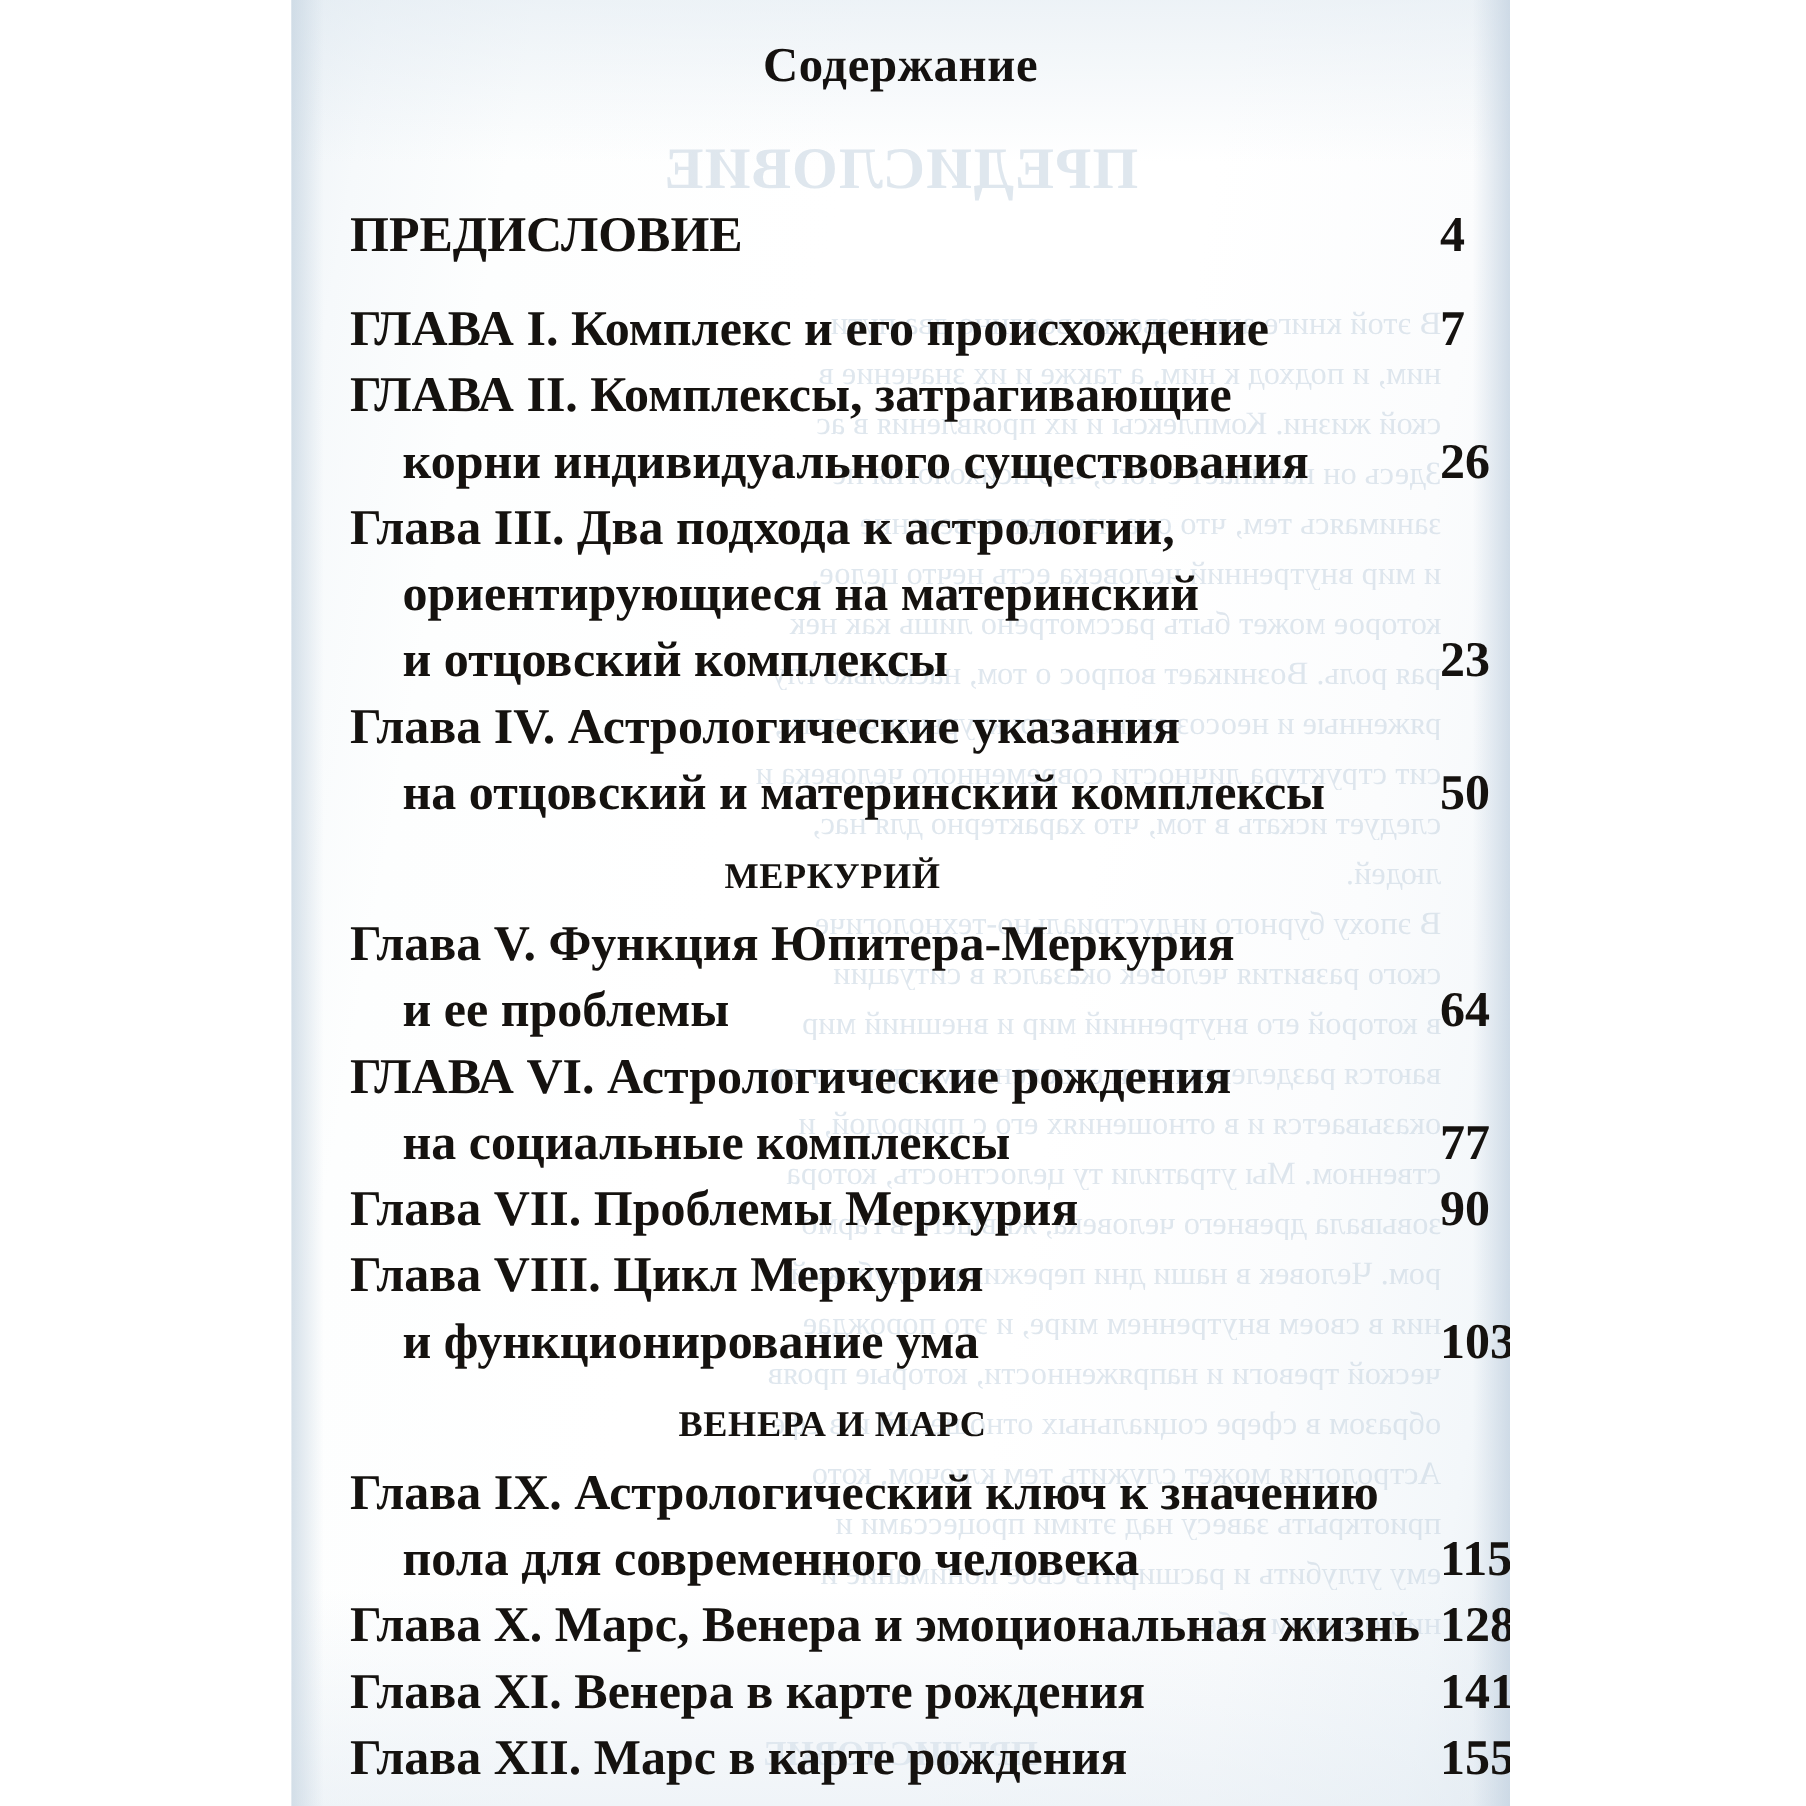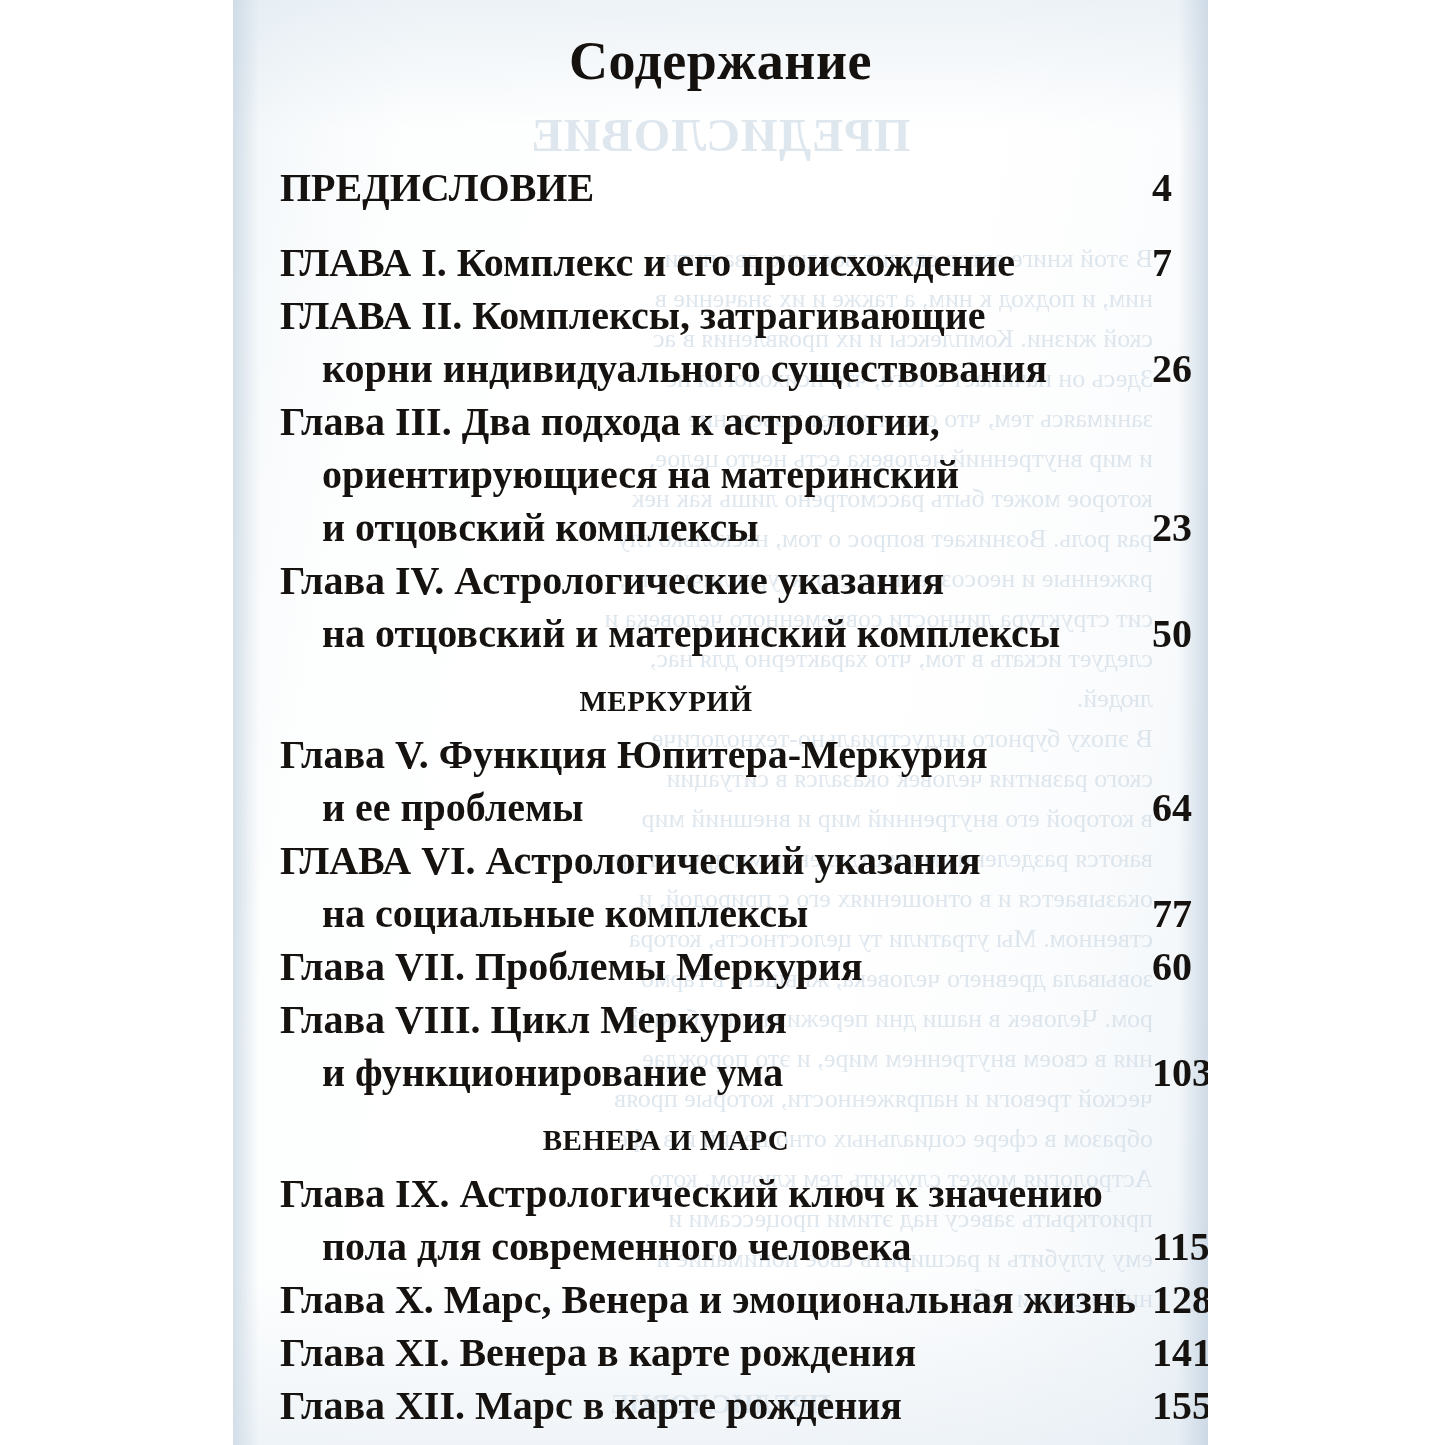--- a/index.html
+++ b/index.html
@@ -91,21 +91,21 @@
   }
   .bleed-line.center { text-align: center; white-space: normal; }
 
   
   #toc-title {
     position: absolute;
     left: 0;
     right: 0;
     top: 30px;
     text-align: center;
-    font-size: 54px;
+    font-size: 39px;
     font-weight: bold;
     color: #14110f;
     letter-spacing: 0.5px;
   }
 
   #toc-body {
     position: absolute;
     left: 47px;
     top: 143px;
     width: 900px;
@@ -246,30 +246,30 @@
 
     <div class="toc-row">
       <span class="toc-text">Глава V. Функция Юпитера-Меркурия</span>
     </div>
     <div class="toc-row">
       <span class="toc-text indent">и ее проблемы</span>
       <span class="toc-page">64</span>
     </div>
 
     <div class="toc-row">
-      <span class="toc-text">ГЛАВА VI. Астрологический указания</span>
+      <span class="toc-text">ГЛАВА VI. Астрологические рождения</span>
     </div>
     <div class="toc-row">
       <span class="toc-text indent">на социальные комплексы</span>
       <span class="toc-page">77</span>
     </div>
 
     <div class="toc-row">
       <span class="toc-text">Глава VII. Проблемы Меркурия</span>
-      <span class="toc-page">60</span>
+      <span class="toc-page">90</span>
     </div>
 
     <div class="toc-row">
       <span class="toc-text">Глава VIII. Цикл Меркурия</span>
     </div>
     <div class="toc-row">
       <span class="toc-text indent">и функционирование ума</span>
       <span class="toc-page">103</span>
     </div>
 

